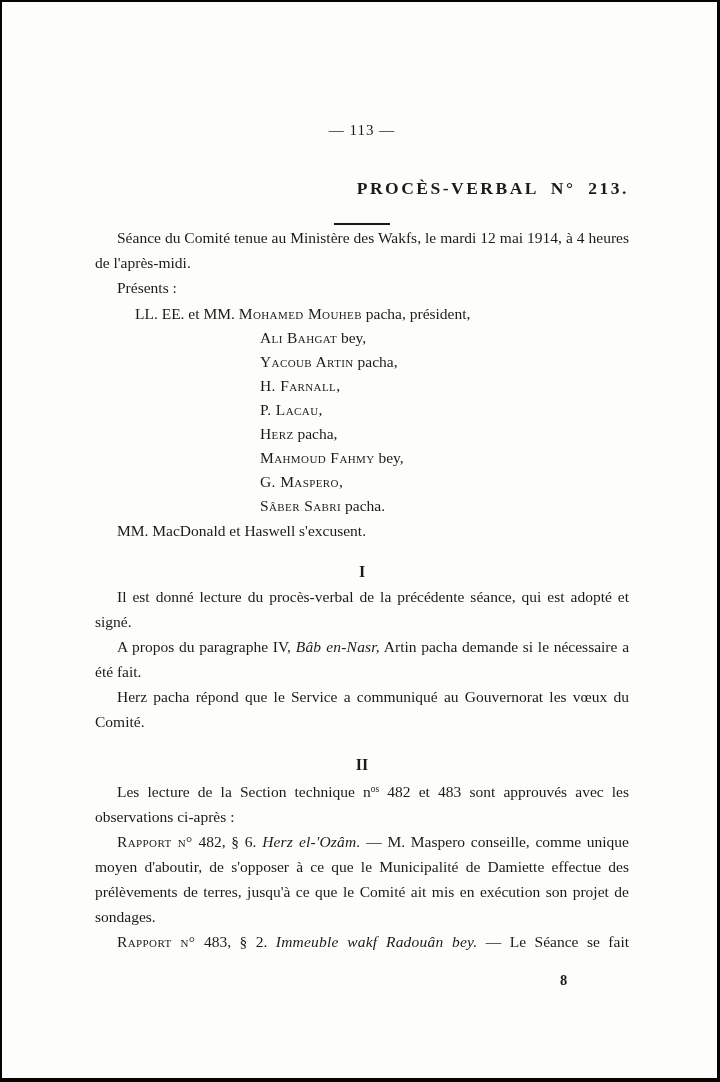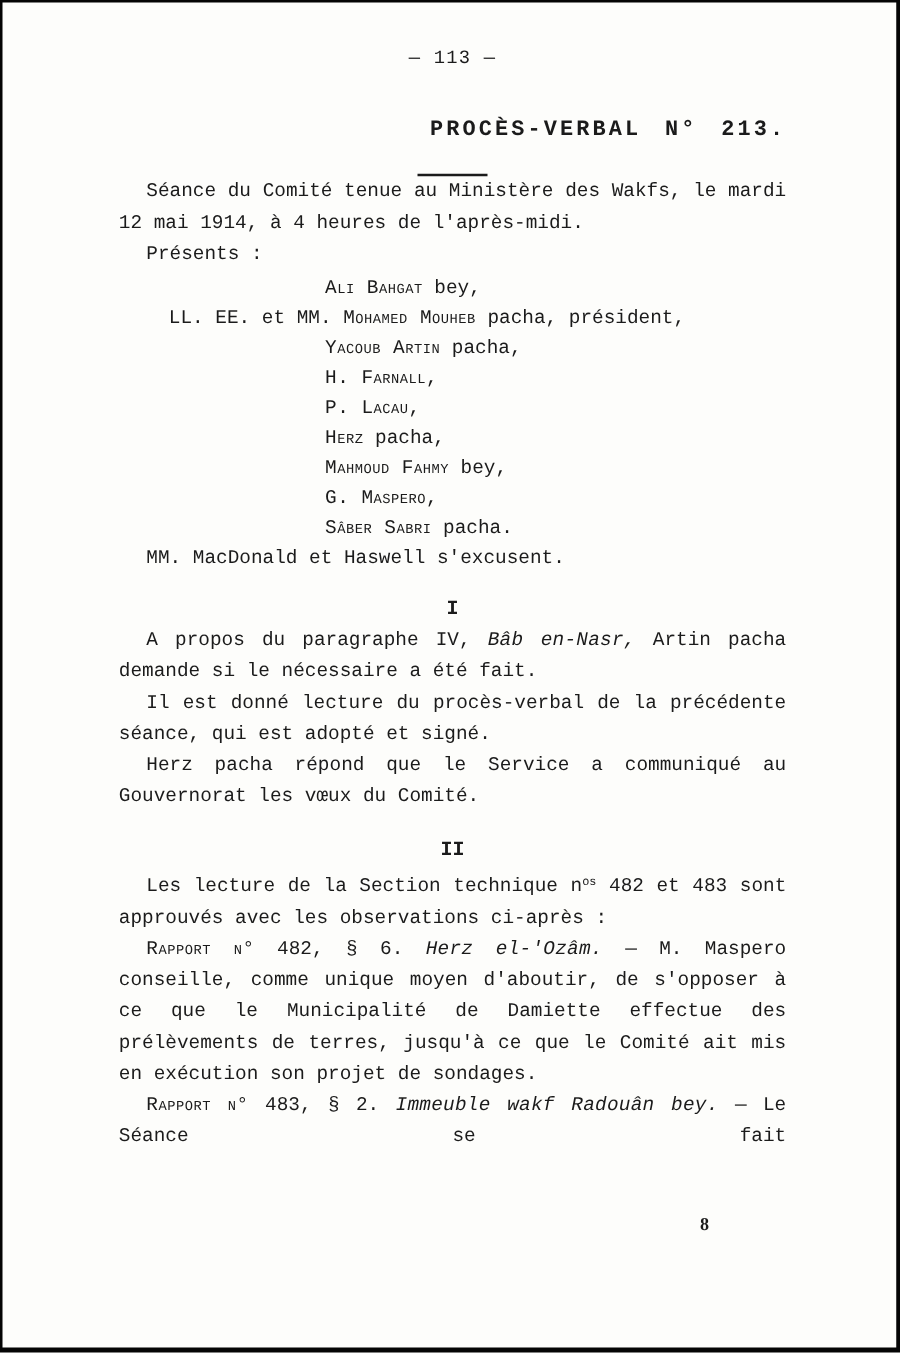--- a/index.html
+++ b/index.html
@@ -10,24 +10,23 @@
     border-style:solid;border-color:#050505;
     border-width:2px 3px 4px 2px;
     background:#fdfdfb;
     position:relative;
     font-family:"Liberation Serif","DejaVu Serif",serif;
     color:#1b1b1b;
   }
   .content{
     width:534px;
     margin-left:93px;
-    padding-top:32px;
+    padding-top:116px;
     font-size:15.5px;
     line-height:25px;
-    font-family:Liberation Mono, monospace;
   }
   .folio{text-align:center;font-size:15px;letter-spacing:1px;}
   .doc-title{
     text-align:right;font-weight:700;font-size:17.5px;
     letter-spacing:2.5px;word-spacing:6px;margin-top:33px;
   }
   .doc-subtitle{text-align:center;font-weight:700;font-size:13px;margin-top:7px;}
   .rule{width:56px;border:0;border-top:2px solid #1b1b1b;margin:22px auto 0;}
   p.body{margin:0;text-align:justify;text-indent:22px;}
   .intro{margin-top:24px;}
@@ -62,38 +61,38 @@
     <div class="doc-title">PROCÈS-VERBAL N° 213.</div>
 
 
     <hr class="rule">
 
     <p class="body intro">Séance du Comité tenue au Ministère des Wakfs, le mardi 12 mai 1914, à 4 heures de l'après-midi.</p>
 
     <p class="body presents">Présents :</p>
 
     <div class="attendees">
+      <div class="att-row first"><span>LL. EE. et MM. </span><span class="sc">Mohamed Mouheb</span><span> pacha, président,</span></div>
       <div class="att-row"><span class="sc">Ali Bahgat</span><span> bey,</span></div>
-      <div class="att-row first"><span>LL. EE. et MM. </span><span class="sc">Mohamed Mouheb</span><span> pacha, président,</span></div>
       <div class="att-row"><span class="sc">Yacoub Artin</span><span> pacha,</span></div>
       <div class="att-row"><span class="sc">H. Farnall</span><span>,</span></div>
       <div class="att-row"><span class="sc">P. Lacau</span><span>,</span></div>
       <div class="att-row"><span class="sc">Herz</span><span> pacha,</span></div>
       <div class="att-row"><span class="sc">Mahmoud Fahmy</span><span> bey,</span></div>
       <div class="att-row"><span class="sc">G. Maspero</span><span>,</span></div>
       <div class="att-row"><span class="sc">Sâber Sabri</span><span> pacha.</span></div>
     </div>
 
     <p class="body excused">MM. MacDonald et Haswell s'excusent.</p>
 
     <div class="sec-heading">I</div>
 
+    <p class="body p-gap">Il est donné lecture du procès-verbal de la précédente séance, qui est adopté et signé.</p>
+
     <p class="body p-tight"><span>A propos du paragraphe IV, </span><i>Bâb en-Nasr,</i><span> Artin pacha demande si le nécessaire a été fait.</span></p>
-
-    <p class="body p-gap">Il est donné lecture du procès-verbal de la précédente séance, qui est adopté et signé.</p>
 
     <p class="body p-tight">Herz pacha répond que le Service a communiqué au Gouvernorat les vœux du Comité.</p>
 
     <div class="sec-heading second">II</div>
 
     <p class="body p-sec2-first"><span>Les lecture de la Section technique n</span><sup class="sup">os</sup><span> 482 et 483 sont approuvés avec les observations ci-après :</span></p>
 
     <p class="body p-rapport"><span class="sc">Rapport n°</span><span> 482, § 6. </span><i>Herz el-'Ozâm.</i><span> — M. Maspero conseille, comme unique moyen d'aboutir, de s'opposer à ce que le Municipalité de Damiette effectue des prélèvements de terres, jusqu'à ce que le Comité ait mis en exécution son projet de sondages.</span></p>
 
     <p class="body p-rapport force-justify"><span class="sc">Rapport n°</span><span> 483, § 2. </span><i>Immeuble wakf Radouân bey.</i><span> — Le Séance se fait</span></p>

